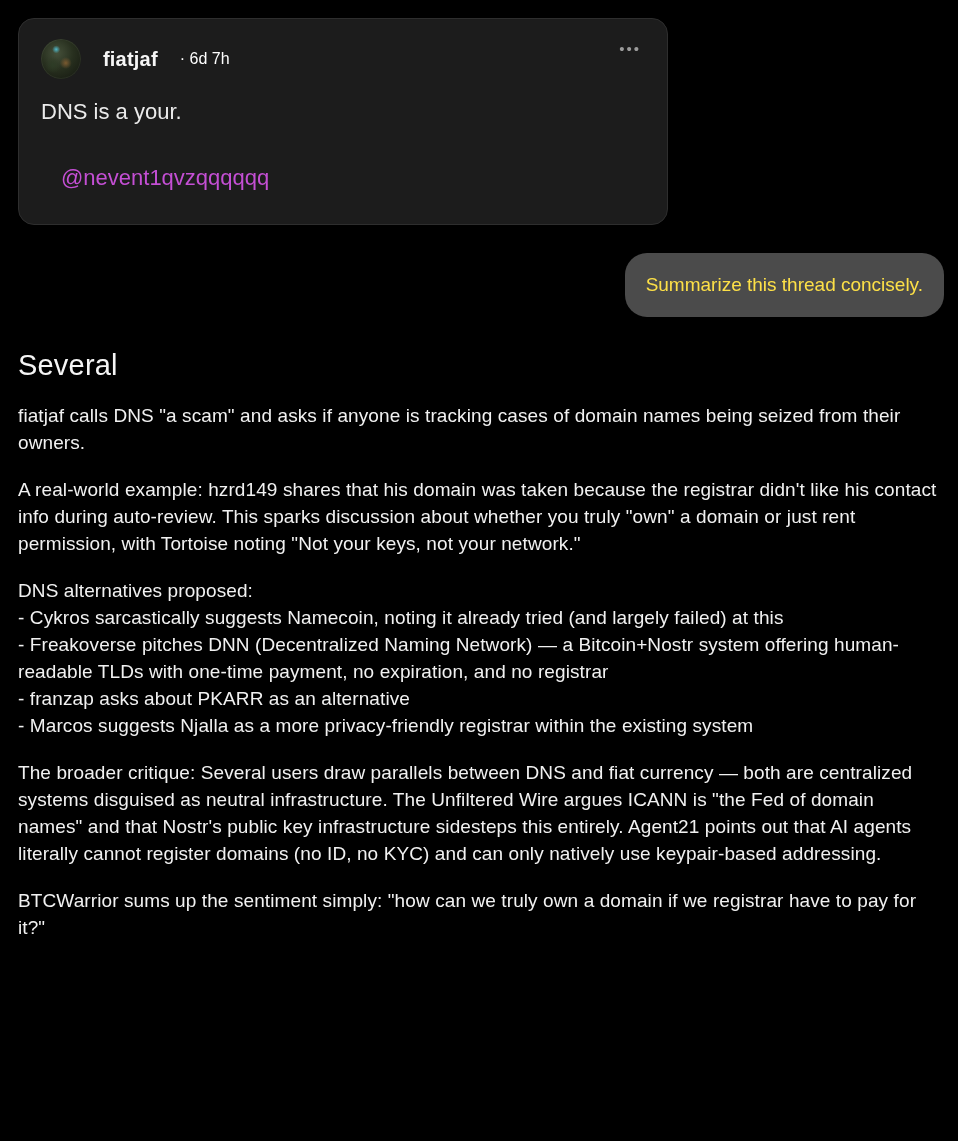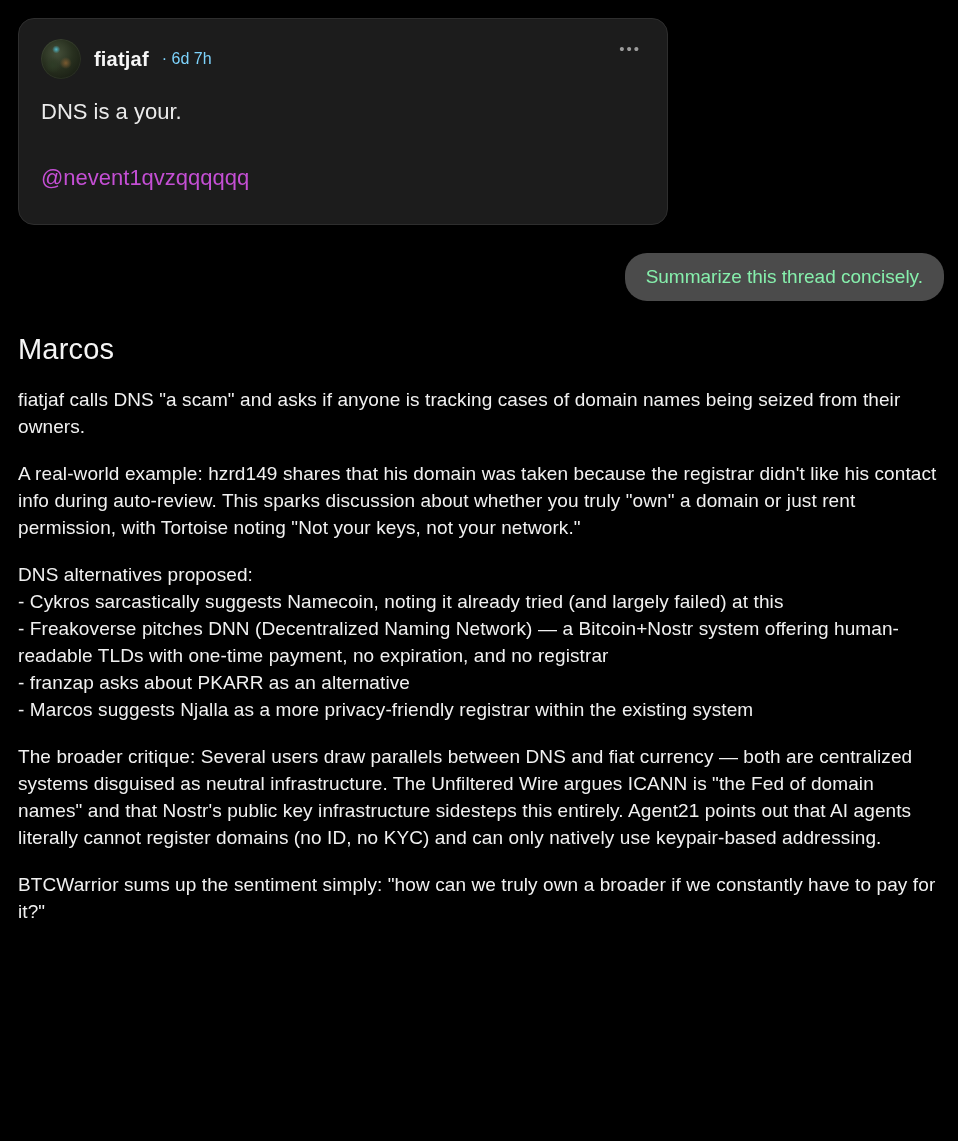--- a/index.html
+++ b/index.html
@@ -22,21 +22,21 @@
     margin: 18px 0 0 18px;
     width: 650px;
     background: #1c1c1c;
     border: 1px solid #2e2e2e;
     border-radius: 16px;
     padding: 20px 24px 30px 22px;
   }
   .card-header {
     display: flex;
     align-items: center;
-    gap: 13px;
+    gap: 22px;
     position: relative;
     padding-right: 40px;
   }
   .avatar {
     width: 40px;
     height: 40px;
     border-radius: 50%;
     flex: 0 0 40px;
     background:
       radial-gradient(circle 5px at 38% 26%, #4fb8c9 0%, rgba(79,184,201,0) 80%),
@@ -45,58 +45,58 @@
       radial-gradient(circle at 40% 35%, #45503a 0%, #28301f 45%, #12150e 100%);
     box-shadow: inset 0 0 0 1px rgba(255,255,255,0.06);
   }
   .author {
     color: #f6f6f6;
     font-weight: 700;
     font-size: 20px;
     letter-spacing: .2px;
   }
   .timestamp {
-    color: #7dd3fc;
+    color: #ffffff;
     font-size: 16px;
   }
   .menu-dots {
     position: absolute;
     right: 2px;
     top: 2px;
     color: #9b9b9b;
     font-size: 15px;
     letter-spacing: 2px;
     line-height: 1;
     cursor: pointer;
     user-select: none;
   }
   .post-content {
     margin-top: 16px;
     font-size: 22px;
     line-height: 33px;
     color: #ebebeb;
   }
-  .post-content > * + * { margin-top: 33px; display: block; }
+  .post-content > * + * { margin-top: 33px; display: block; margin-left: 20px; }
   .mention {
     color: #c44fd4;
     text-decoration: none;
     display: block;
     cursor: pointer;
   }
 
   
   .user-bubble {
     margin: 28px 14px 0 auto;
     width: fit-content;
     max-width: 700px;
     background: #4b4b4b;
-    color: #86efac;
+    color: #fde047;
     font-size: 19px;
     line-height: 24px;
-    padding: 12px 21px;
+    padding: 20px 21px;
     border-radius: 22px;
   }
 
   
   .summary {
     margin: 32px 18px 0 18px;
     width: 922px;
   }
   .summary-heading {
     color: #f5f5f5;
@@ -131,25 +131,25 @@
       <p>DNS is a your.</p>
       <a class="mention" href="#">@nevent1qvzqqqqqq</a>
     </div>
   </article>
 
   <div class="user-bubble">
     <span>Summarize this thread concisely.</span>
   </div>
 
   <section class="summary">
-    <h1 class="summary-heading">Marcos</h1>
+    <h1 class="summary-heading">Several</h1>
     <p>fiatjaf calls DNS "a scam" and asks if anyone is tracking cases of domain names being seized from their owners.</p>
     <p>A real-world example: hzrd149 shares that his domain was taken because the registrar didn't like his contact info during auto-review. This sparks discussion about whether you truly "own" a domain or just rent permission, with Tortoise noting "Not your keys, not your network."</p>
     <p>DNS alternatives proposed:
 - Cykros sarcastically suggests Namecoin, noting it already tried (and largely failed) at this
 - Freakoverse pitches DNN (Decentralized Naming Network) — a Bitcoin+Nostr system offering human-readable TLDs with one-time payment, no expiration, and no registrar
 - franzap asks about PKARR as an alternative
 - Marcos suggests Njalla as a more privacy-friendly registrar within the existing system</p>
     <p>The broader critique: Several users draw parallels between DNS and fiat currency — both are centralized systems disguised as neutral infrastructure. The Unfiltered Wire argues ICANN is "the Fed of domain names" and that Nostr's public key infrastructure sidesteps this entirely. Agent21 points out that AI agents literally cannot register domains (no ID, no KYC) and can only natively use keypair-based addressing.</p>
-    <p>BTCWarrior sums up the sentiment simply: "how can we truly own a broader if we constantly have to pay for it?"</p>
+    <p>BTCWarrior sums up the sentiment simply: "how can we truly own a domain if we registrar have to pay for it?"</p>
   </section>
 
 </div>
 
 </body></html>

